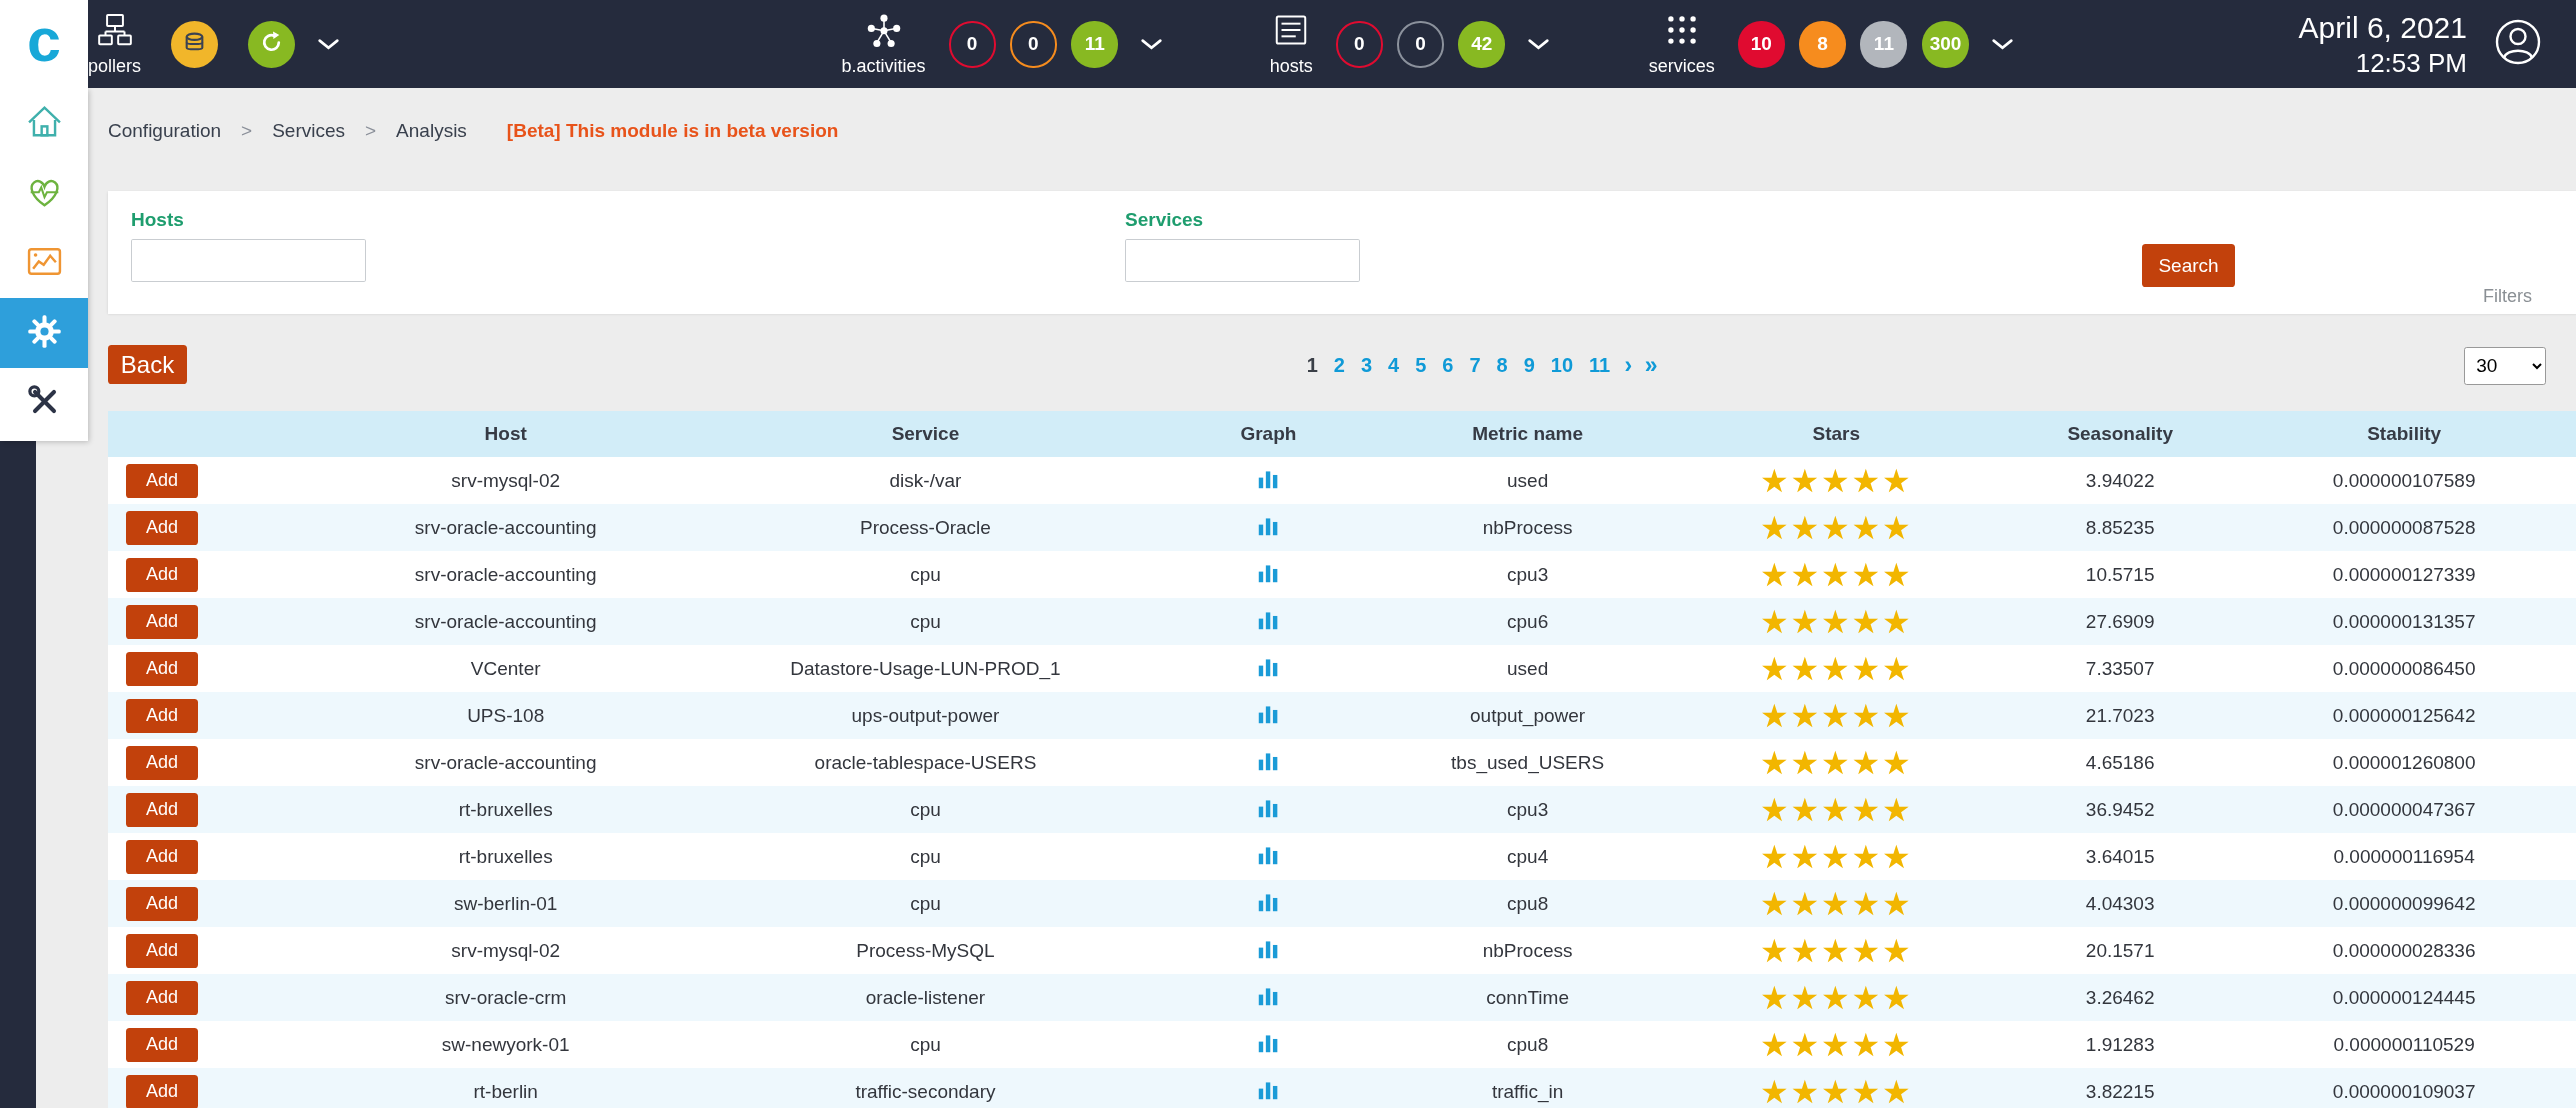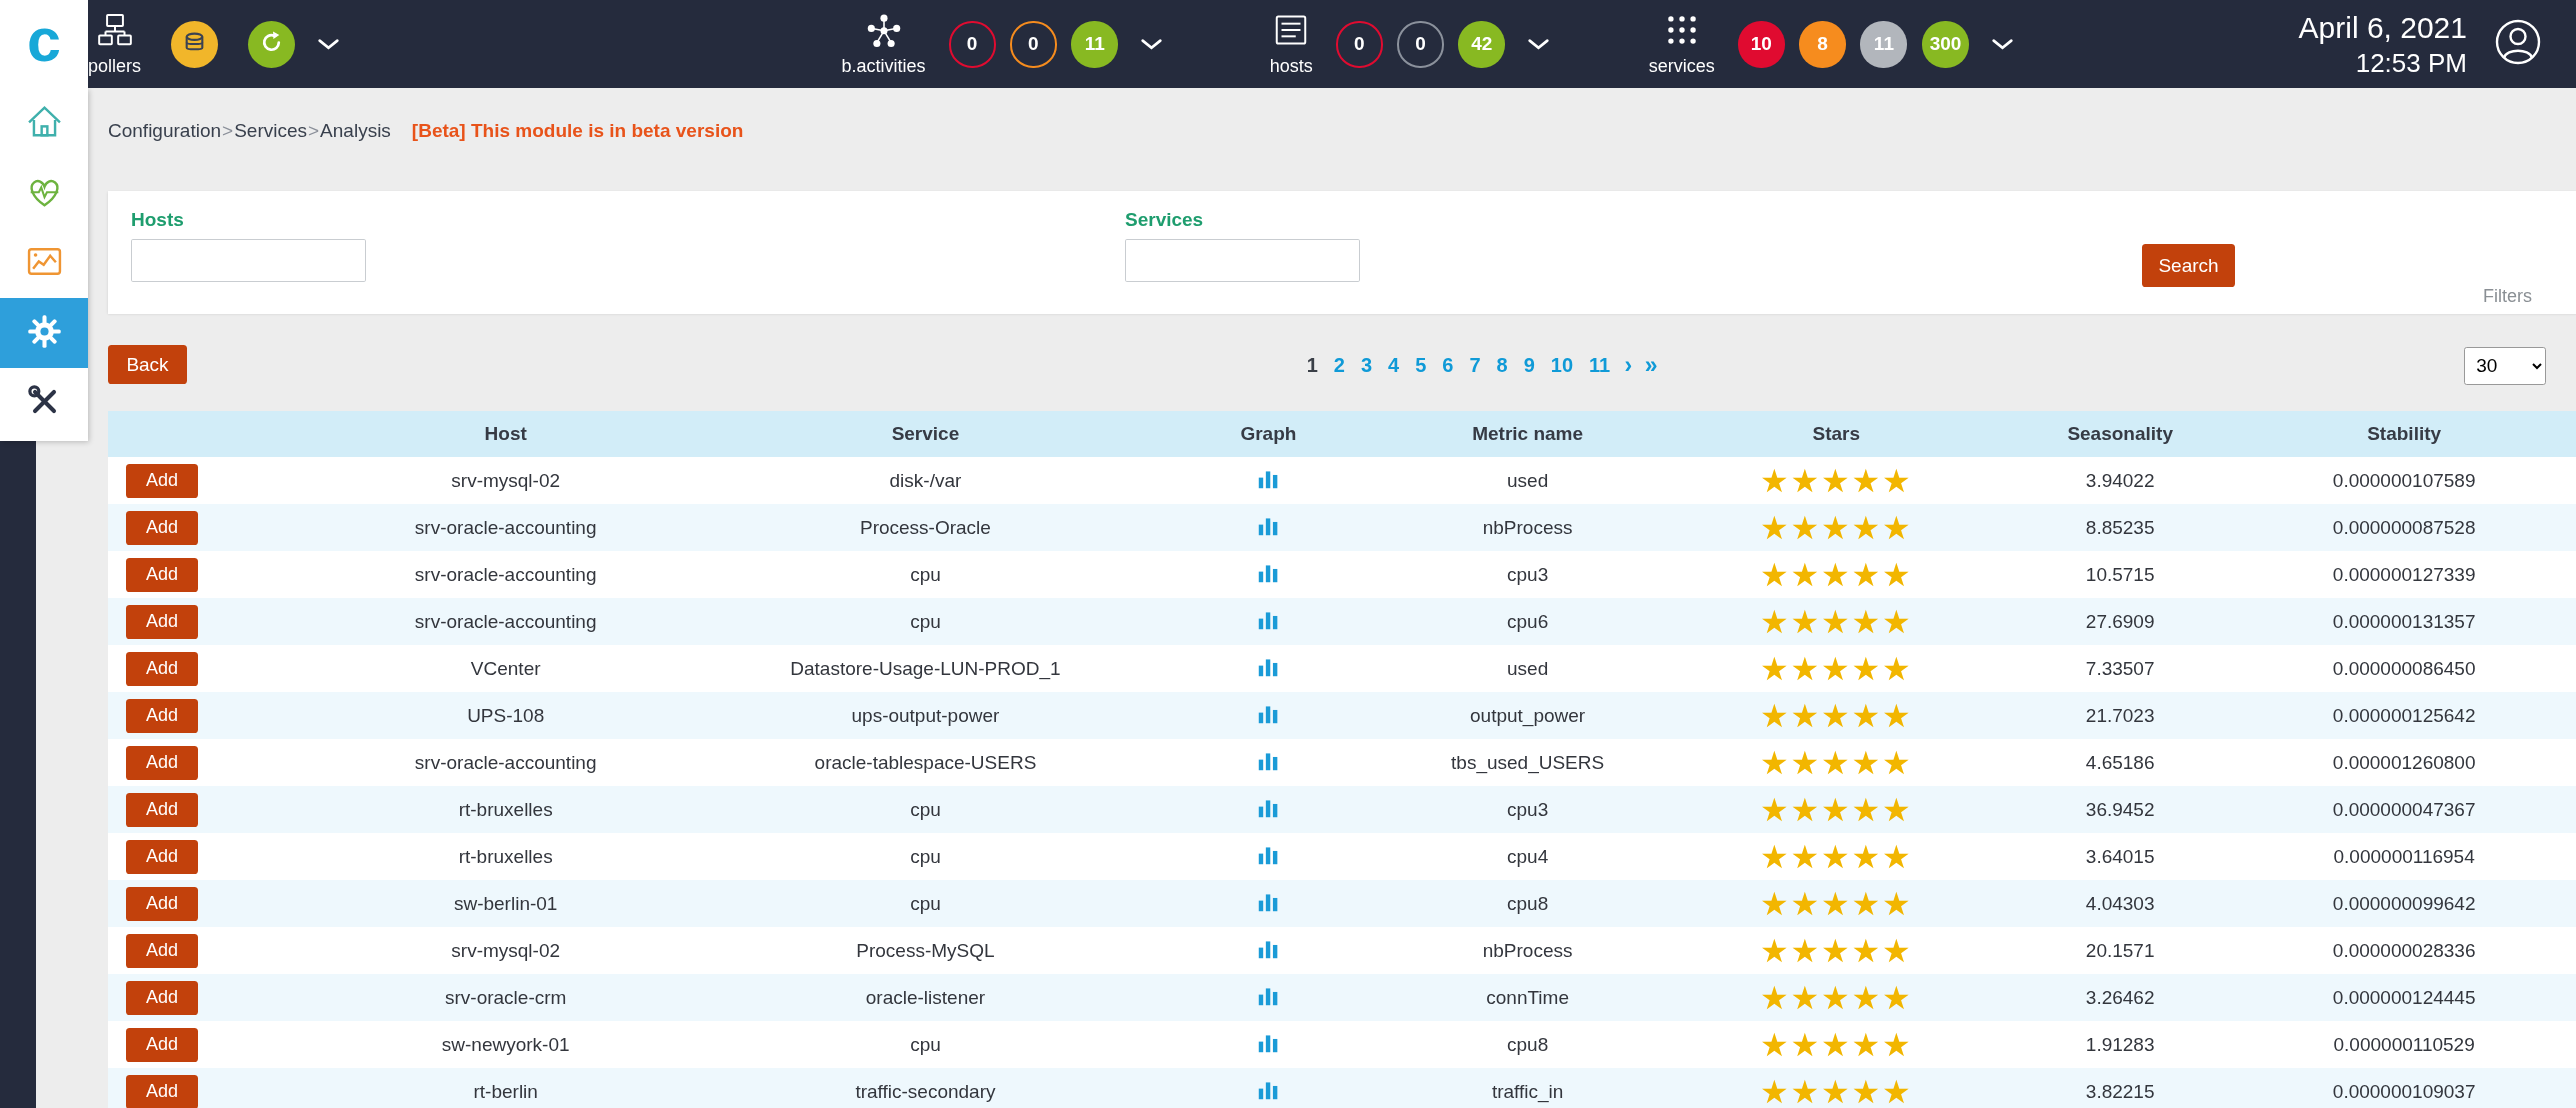--- a/index.html
+++ b/index.html
@@ -39,39 +39,39 @@
 
   
   .sidebar { position:absolute; top:88px; left:0; width:88px; height:353px; background:#fff;
              box-shadow:1.8px 1.8px 5.4px rgba(0,0,0,.22); display:flex; flex-direction:column; z-index:9; }
   .side-item { height:70px; display:flex; align-items:center; justify-content:center; cursor:pointer; }
   .side-item.active { background:#2e9fdb; }
   .side-strip { position:absolute; top:441px; left:0; width:36px; height:668px; background:#252b3d; }
 
   
   .main { position:absolute; top:88px; left:88px; width:2488px; height:1021px; }
-  .breadcrumb { margin:32px 0 0 20px; font-size:19px; color:#39404d; display:flex; align-items:center; gap:1px; }
+  .breadcrumb { margin:32px 0 0 20px; font-size:19px; color:#39404d; display:flex; align-items:center; gap:20px; }
   .crumb { cursor:pointer; }
   .crumb-sep { color:#8a8f99; }
   .beta { color:#e8531a; font-weight:bold; margin-left:20px; }
 
   .filter-panel { position:relative; margin:49px 0 0 20px; width:2469px; height:123px; background:#fff;
                   box-shadow:0 0.9px 2.7px rgba(0,0,0,.12); }
   .f-label { font-size:19px; font-weight:bold; color:#1e9d6e; }
   .f-hosts { position:absolute; left:23px; top:18px; }
   .f-services { position:absolute; left:1017px; top:18px; }
   .f-input { display:block; margin-top:8px; width:235px; height:43px; border:0.9px solid #c9cdd1; border-radius:1.8px;
              font-size:19px; padding:0 9px; background:#fff; }
   .btn { background:#c2410c; color:#fff; border:none; border-radius:3.6px; cursor:pointer;
          font-family:"Liberation Sans",sans-serif; }
   .search-btn { position:absolute; right:342px; top:53px; width:93px; height:43px; font-size:19px; }
   .filters-note { position:absolute; right:45px; bottom:7.2px; font-size:18px; color:#8a8f94; }
 
   .toolbar { position:relative; margin-top:31px; height:41px; }
-  .back-btn { position:absolute; left:20px; top:0; width:79px; height:39px; font-size:19px; }
+  .back-btn { position:absolute; left:20px; top:0; width:79px; height:39px; font-size:24px; }
   .pagination { position:absolute; left:56%; top:7.2px; transform:translateX(-50%); display:flex; align-items:center; }
   .page { font-size:20px; font-weight:bold; color:#0f9ad7; margin:0 8px; cursor:pointer; }
   .page.current { color:#3a3f47; cursor:default; }
   .page.nav { font-size:23px; margin:0 6.3px; }
   .page-size { position:absolute; right:30px; top:1.8px; width:82px; height:38px; font-size:19px; border:0.9px solid #999;
                border-radius:2.7px; background:#fff; padding-left:7.2px; }
 
   
   .grid { margin:25px 0 0 20px; width:2469px; border-collapse:collapse; table-layout:fixed; }
   .grid thead th { background:#d2edf8; height:46px; font-size:19px; font-weight:bold; color:#363b45; text-align:center; }

